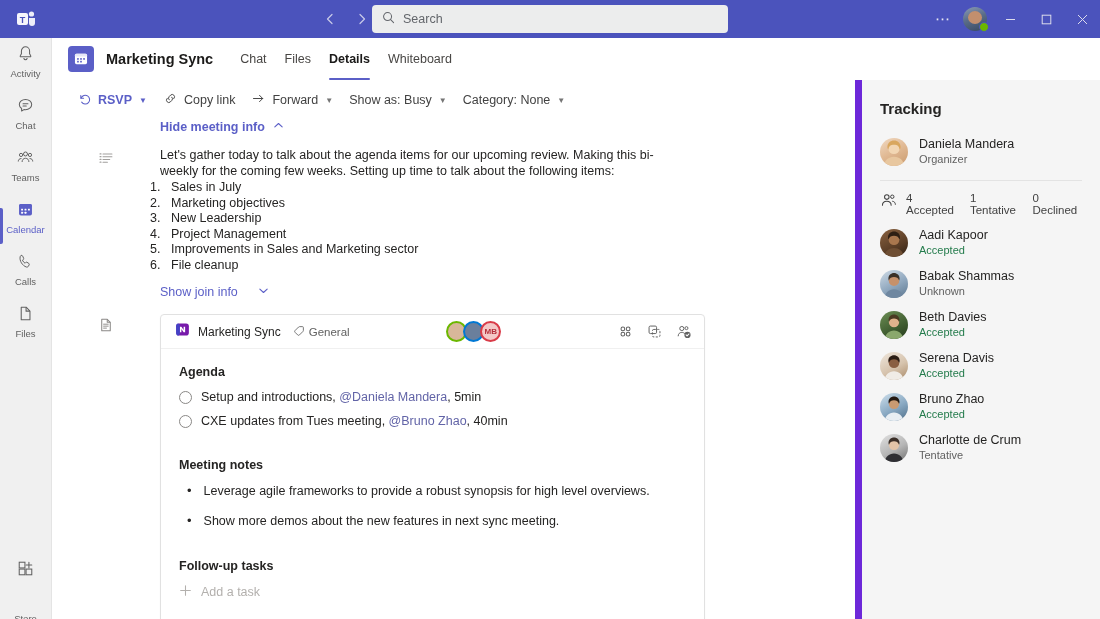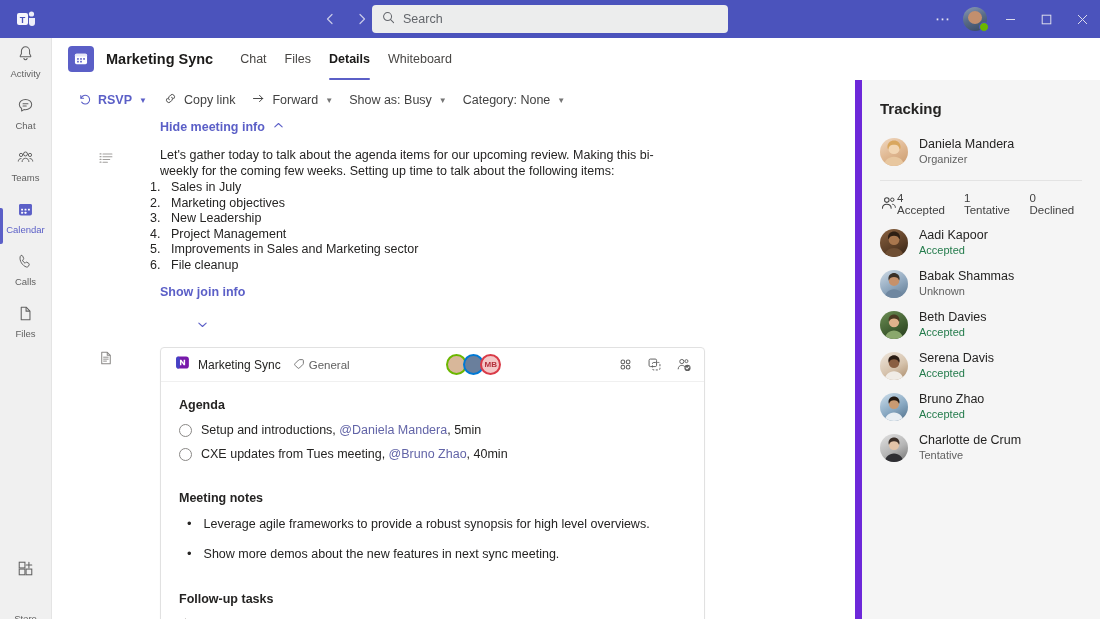--- a/index.html
+++ b/index.html
@@ -155,22 +155,22 @@
   .desc-p {
     font-size: 12.5px; color: #252423; line-height: 16px; max-width: 510px;
   }
   .desc-ol { list-style: none; margin-top: 1px; }
   .desc-ol li {
     font-size: 12.5px; color: #252423; line-height: 15.5px; padding-left: 11px;
     position: relative;
   }
   .desc-ol li .num { position: absolute; left: -10px; }
   .show-join {
-    font-size: 12.5px; color: #5b5fc7; font-weight: bold; margin-top: 12px;
-    display: inline-flex; align-items: center; gap: 20px; cursor: pointer; flex-direction: column;
+    font-size: 12.5px; color: #5b5fc7; font-weight: normal; margin-top: 12px;
+    display: inline-flex; align-items: center; gap: 20px; cursor: pointer;
   }
 
   
   .notes-row { display: flex; margin-top: 14px; }
   .notes-card {
     flex: 1; max-width: 545px; background: #fff;
     border: 1px solid #e1e1e1; border-radius: 4px;
     box-shadow: 0 1px 2px rgba(0,0,0,.04);
   }
   .nc-head {
@@ -224,21 +224,21 @@
   .tr-person { display: flex; align-items: center; gap: 11px; margin-bottom: 4px; padding: 4px 0; }
   .tr-av {
     width: 28px; height: 28px; border-radius: 50%; flex-shrink: 0;
     overflow: hidden; position: relative;
   }
   .tr-name { font-size: 12.5px; color: #252423; line-height: 15px; }
   .tr-sub { font-size: 11px; line-height: 14px; color: #616161; }
   .tr-sub.accepted { color: #237b4b; }
   .tr-divider { height: 1px; background: #e3e3e3; margin: 10px 0 0 0; }
   .tr-counts {
-    display: flex; align-items: flex-end; padding: 11px 0 8px 0;
+    display: flex; align-items: flex-start; gap: 9px; padding: 11px 0 8px 0;
   }
   .tr-counts .ct { font-size: 11.5px; color: #424242; }
   .tr-counts .ctwrap { display: flex; gap: 12px; }
 
   
   ::-webkit-scrollbar { width: 8px; height: 8px; }
   ::-webkit-scrollbar-thumb { background: #c8c8c8; border-radius: 4px; }
   ::-webkit-scrollbar-track { background: transparent; }
 </style>
 </head>

